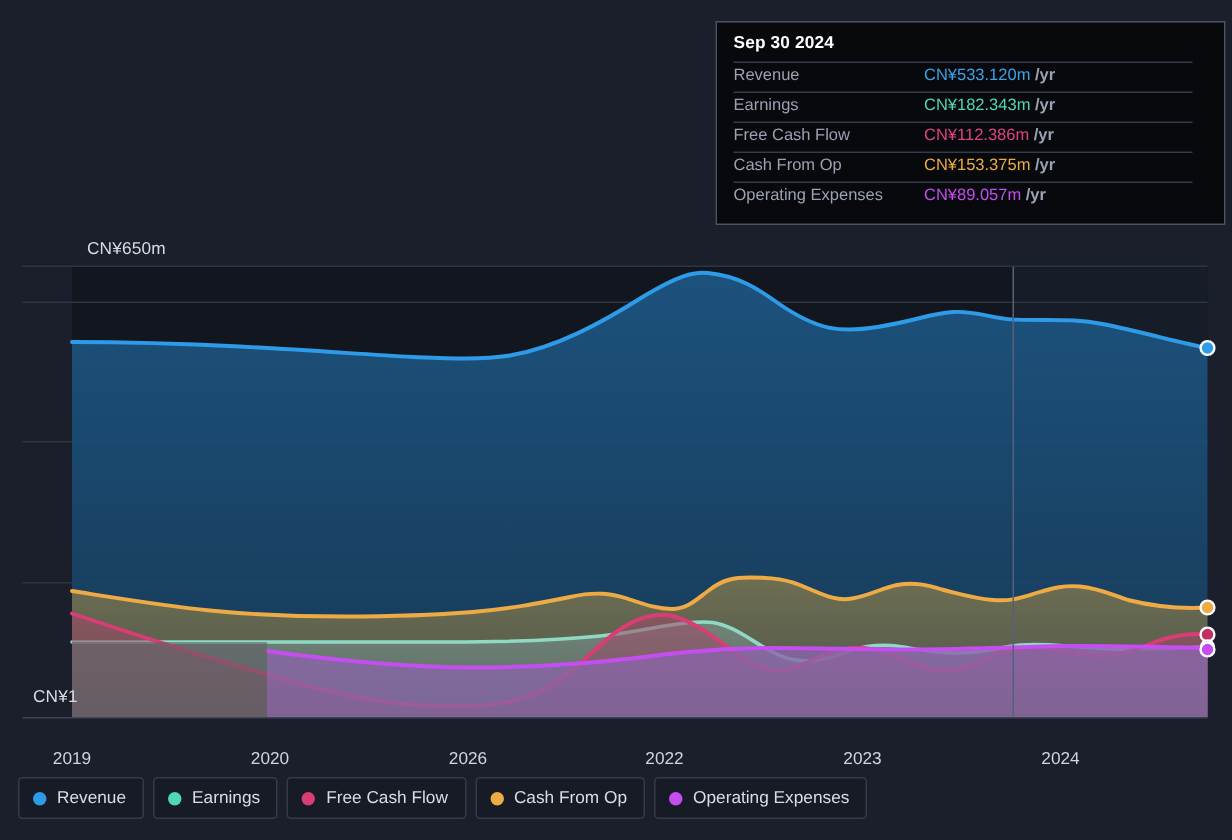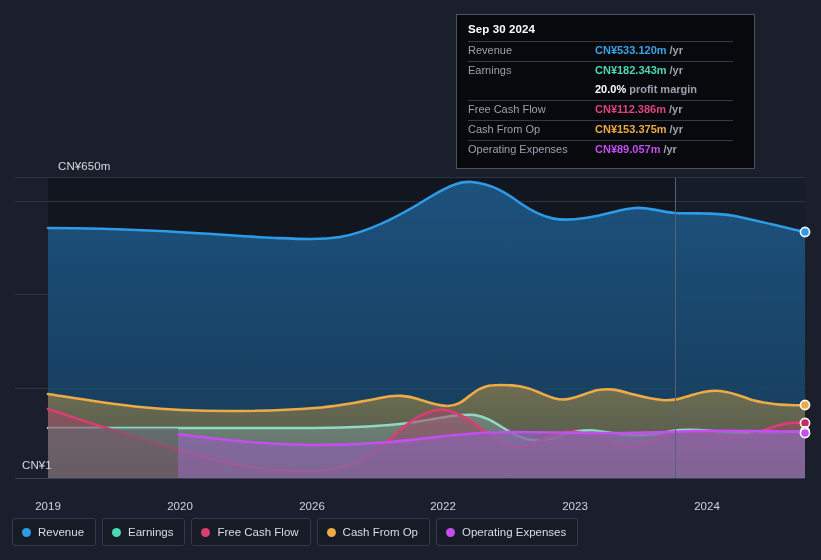--- a/index.html
+++ b/index.html
@@ -47,23 +47,23 @@
     font-size: 11.5px;
     color: #cfd4dd;
     transform: translateX(-50%);
     white-space: nowrap;
     margin-top: 16px;
   }
 
   
   #tooltip {
     position: absolute;
-    left: 456px;
+    left: 477px;
     top: 14px;
-    width: 299px;
+    width: 340px;
     background: #07090d;
     border: 1px solid #4a5263;
     box-sizing: border-box;
     padding: 7px 21px 8px 11px;
   }
   #tooltip-date {
     font-size: 11.5px;
     font-weight: bold;
     color: #ffffff;
     padding: 1px 0 6px 0;
@@ -79,21 +79,21 @@
   }
   .tt-row.no-rule { border-top: none; }
   .tt-key {
     width: 127px;
     flex: 0 0 127px;
     color: #9aa2b1;
     font-size: 11px;
     white-space: nowrap;
   }
   .tt-val {
-    font-weight: bold;
+    font-weight: normal;
     white-space: nowrap;
     font-size: 11px;
   }
   .tt-unit {
     color: #9aa2b1;
     font-weight: bold;
     margin-left: 3px;
     font-size: 11px;
   }
 
@@ -253,25 +253,20 @@
       <span class="tt-val" style="color:#3aa3e8">CN¥533.120m</span>
       <span class="tt-unit">/yr</span>
     </div>
 
     <div class="tt-row">
       <span class="tt-key">Earnings</span>
       <span class="tt-val" style="color:#4fd8b5">CN¥182.343m</span>
       <span class="tt-unit">/yr</span>
     </div>
 
-    <div class="tt-row no-rule">
-      <span class="tt-key"></span>
-      <span class="tt-val" style="color:#ffffff">20.0%</span>
-      <span class="tt-unit">profit margin</span>
-    </div>
 
     <div class="tt-row">
       <span class="tt-key">Free Cash Flow</span>
       <span class="tt-val" style="color:#e0447e">CN¥112.386m</span>
       <span class="tt-unit">/yr</span>
     </div>
 
     <div class="tt-row">
       <span class="tt-key">Cash From Op</span>
       <span class="tt-val" style="color:#eeaa44">CN¥153.375m</span>

